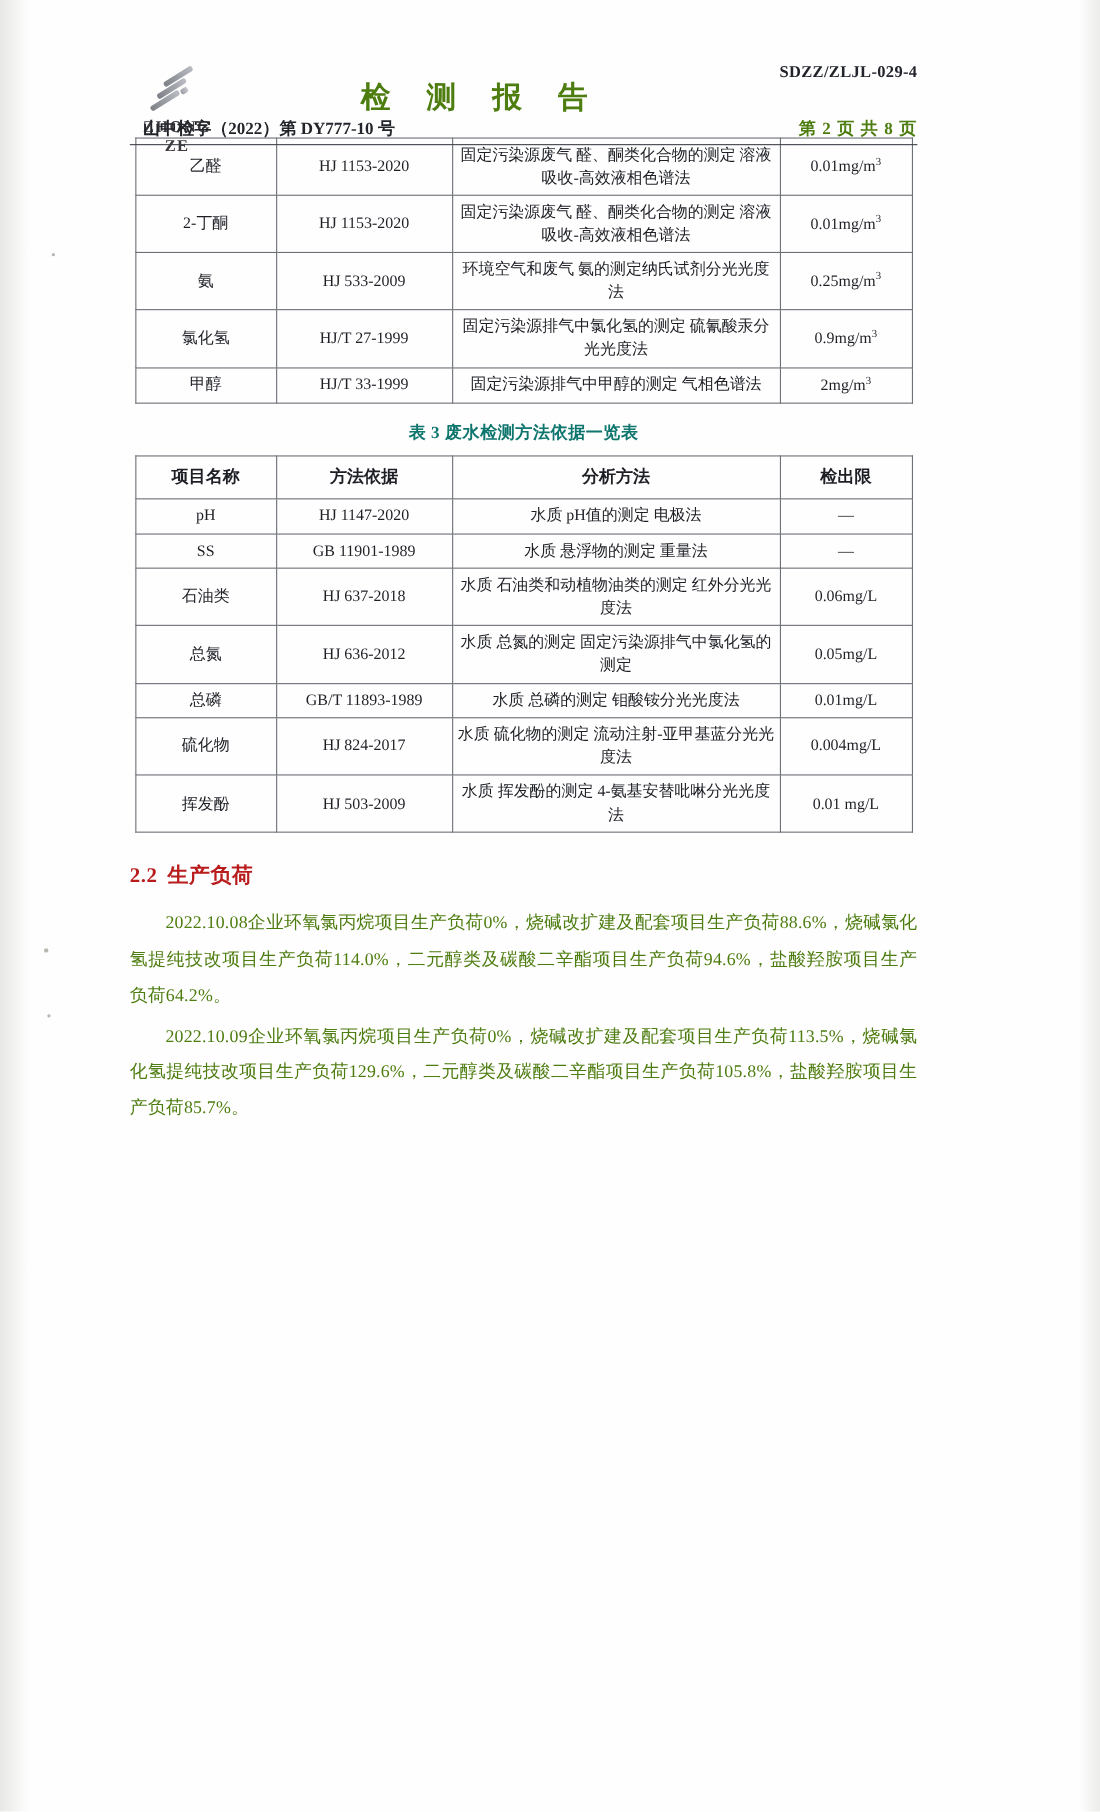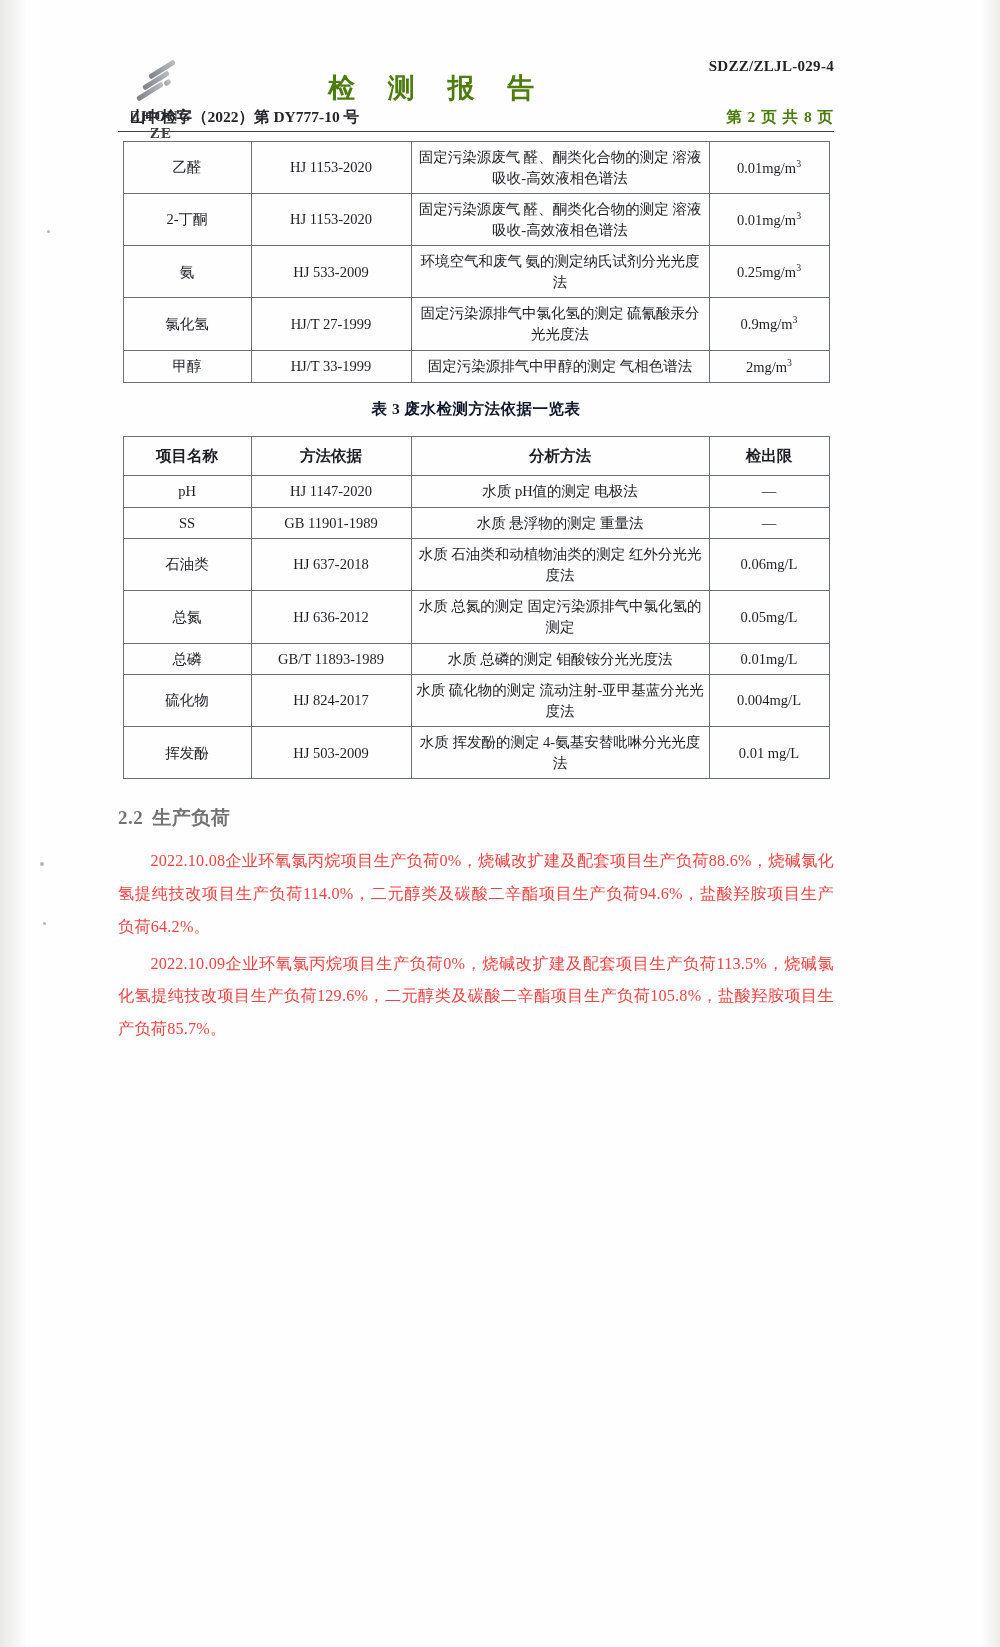--- a/index.html
+++ b/index.html
@@ -131,21 +131,21 @@
     left: 0;
     top: 131px;
     width: 716px;
     border-top: 1.3px solid #3e4147;
   }
 
   
   table.rpt {
     border-collapse: collapse;
     width: 706px;
-    margin: 16px auto;
+    margin: 0 auto;
     table-layout: fixed;
   }
   table.rpt td, table.rpt th {
     border: 1px solid #6b6f76;
     padding: 5px 4px;
     font-size: 14.5px;
     line-height: 1.42;
     text-align: center;
     vertical-align: middle;
     color: #1d1f25;
@@ -160,41 +160,41 @@
   .c-std    { width: 160px; }
   .c-method { width: 298px; }
   .c-limit  { width: 120px; }
   .method-cell { text-align: center; }
   sup { font-size: 0.68em; vertical-align: super; }
 
   .table-caption {
     text-align: center;
     font-size: 15.5px;
     font-weight: bold;
-    color: #0f172a;
+    color: #0f766e;
     margin: 16px 0 10px 0;
     letter-spacing: 0.5px;
   }
 
   
   h2.section {
     font-size: 19px;
     font-weight: bold;
-    color: #737373;
+    color: #b91c1c;
     margin: 26px 0 14px 0;
     letter-spacing: 0.5px;
   }
   h2.section .num { margin-right: 9px; }
   p.body-text {
     font-size: 16.2px;
     line-height: 2.02;
     margin: 0 0 4px 0;
     text-indent: 2em;
     text-align: justify;
-    color: #ef4444;
+    color: #4d7c0f;
     letter-spacing: 0.2px;
   }
 
   
   .speck {
     position: absolute;
     background: #b9b7b2;
     border-radius: 50%;
   }
 </style>

